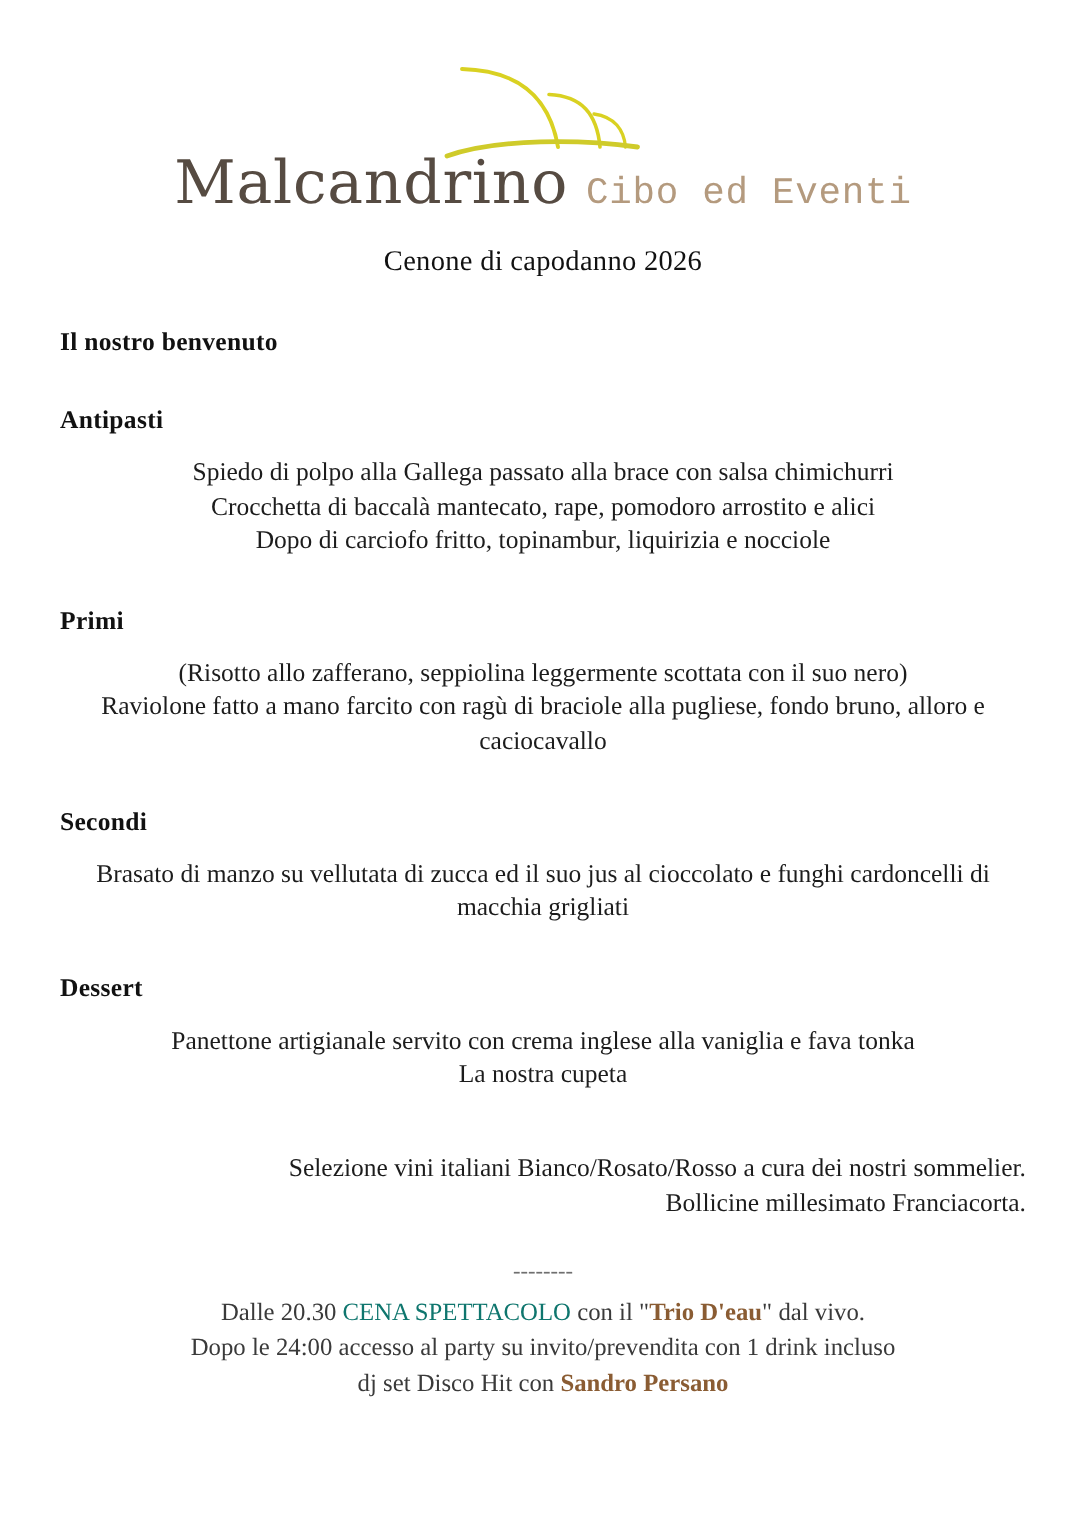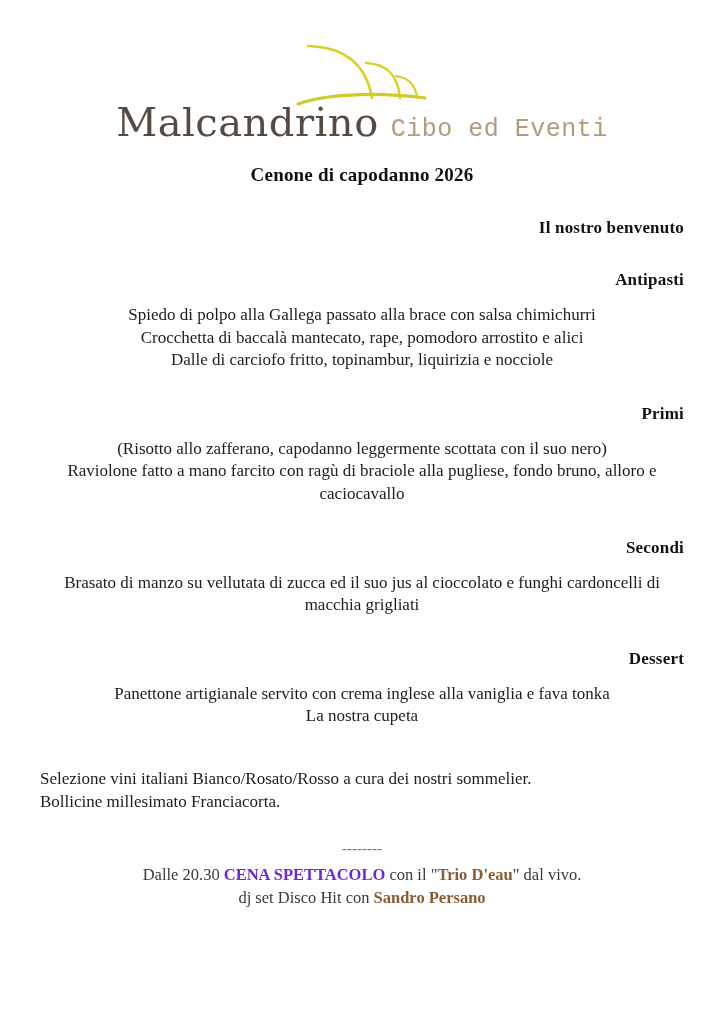--- a/index.html
+++ b/index.html
@@ -56,30 +56,30 @@
     font-weight: 400;
     letter-spacing: 0.5px;
     color: #b49a7e;
     line-height: 1;
   }
 
   
   .doc-title {
     text-align: center;
     font-size: 19px;
-    font-weight: bold;
+    font-weight: normal;
     color: #111111;
     margin: 22px 0 12px 0;
     letter-spacing: 0.2px;
   }
 
   .section { margin-top: 0; }
 
   .section-heading {
-    text-align: right;
+    text-align: left;
     font-size: 17px;
     font-weight: bold;
     color: #111111;
     margin: 32px 0 14px 0;
     letter-spacing: 0.2px;
   }
 
   .dish {
     text-align: center;
     font-size: 17px;
@@ -87,21 +87,21 @@
     color: #1c1c1c;
     margin: 0;
   }
   .dish + .dish { margin-top: 0; }
   .dish.gap { margin-top: 15px; }
 
   .note-block {
     margin-top: 40px;
   }
   .note-line {
-    text-align: left;
+    text-align: right;
     font-size: 17px;
     line-height: 1.35;
     color: #1c1c1c;
     margin: 0;
   }
 
   .divider {
     text-align: center;
     font-size: 15px;
     letter-spacing: 0px;
@@ -115,22 +115,22 @@
     font-size: 16.5px;
     line-height: 1.42;
     color: #3a3a3a;
     margin: 0;
   }
   .accent {
     color: #8a5c33;
     font-weight: bold;
   }
   .strong-dark {
-    color: #6d28d9;
-    font-weight: bold;
+    color: #0f766e;
+    font-weight: normal;
   }
 </style>
 </head>
 <body>
 
 <div class="page">
 
   <div class="logo-block">
     <svg class="logo-mark" viewBox="0 0 140 72" aria-hidden="true">
       <g fill="none" stroke="#d9d122" stroke-linecap="round">
@@ -149,25 +149,25 @@
   <h1 class="doc-title">Cenone di capodanno 2026</h1>
 
   <div id="sections-root">
       <div class="section">
         <div class="section-heading">Il nostro benvenuto</div>
       </div>
       <div class="section">
         <div class="section-heading">Antipasti</div>
         <p class="dish">Spiedo di polpo alla Gallega passato alla brace con salsa chimichurri</p>
         <p class="dish">Crocchetta di baccalà mantecato, rape, pomodoro arrostito e alici</p>
-        <p class="dish">Dalle di carciofo fritto, topinambur, liquirizia e nocciole</p>
+        <p class="dish">Dopo di carciofo fritto, topinambur, liquirizia e nocciole</p>
       </div>
       <div class="section">
         <div class="section-heading">Primi</div>
-        <p class="dish">(Risotto allo zafferano, capodanno leggermente scottata con il suo nero)</p>
+        <p class="dish">(Risotto allo zafferano, seppiolina leggermente scottata con il suo nero)</p>
         <p class="dish">Raviolone fatto a mano farcito con ragù di braciole alla pugliese, fondo bruno, alloro e caciocavallo</p>
       </div>
       <div class="section">
         <div class="section-heading">Secondi</div>
         <p class="dish">Brasato di manzo su vellutata di zucca ed il suo jus al cioccolato e funghi cardoncelli di macchia grigliati</p>
       </div>
       <div class="section">
         <div class="section-heading">Dessert</div>
         <p class="dish">Panettone artigianale servito con crema inglese alla vaniglia e fava tonka</p>
         <p class="dish">La nostra cupeta</p>
@@ -178,19 +178,20 @@
     <p class="note-line">Selezione vini italiani Bianco/Rosato/Rosso a cura dei nostri sommelier.</p>
     <p class="note-line">Bollicine millesimato Franciacorta.</p>
   </div>
 
   <div class="divider">--------</div>
 
   <div>
     <p class="footer-line">
       <span>Dalle 20.30 </span><span class="strong-dark">CENA SPETTACOLO</span><span> con il "</span><span class="accent">Trio D'eau</span><span>" dal vivo.</span>
     </p>
+    <p class="footer-line">Dopo le 24:00 accesso al party su invito/prevendita con 1 drink incluso</p>
     <p class="footer-line">
       <span>dj set Disco Hit con </span><span class="accent">Sandro Persano</span>
     </p>
 
   </div>
 
 </div>
 
 </body></html>

